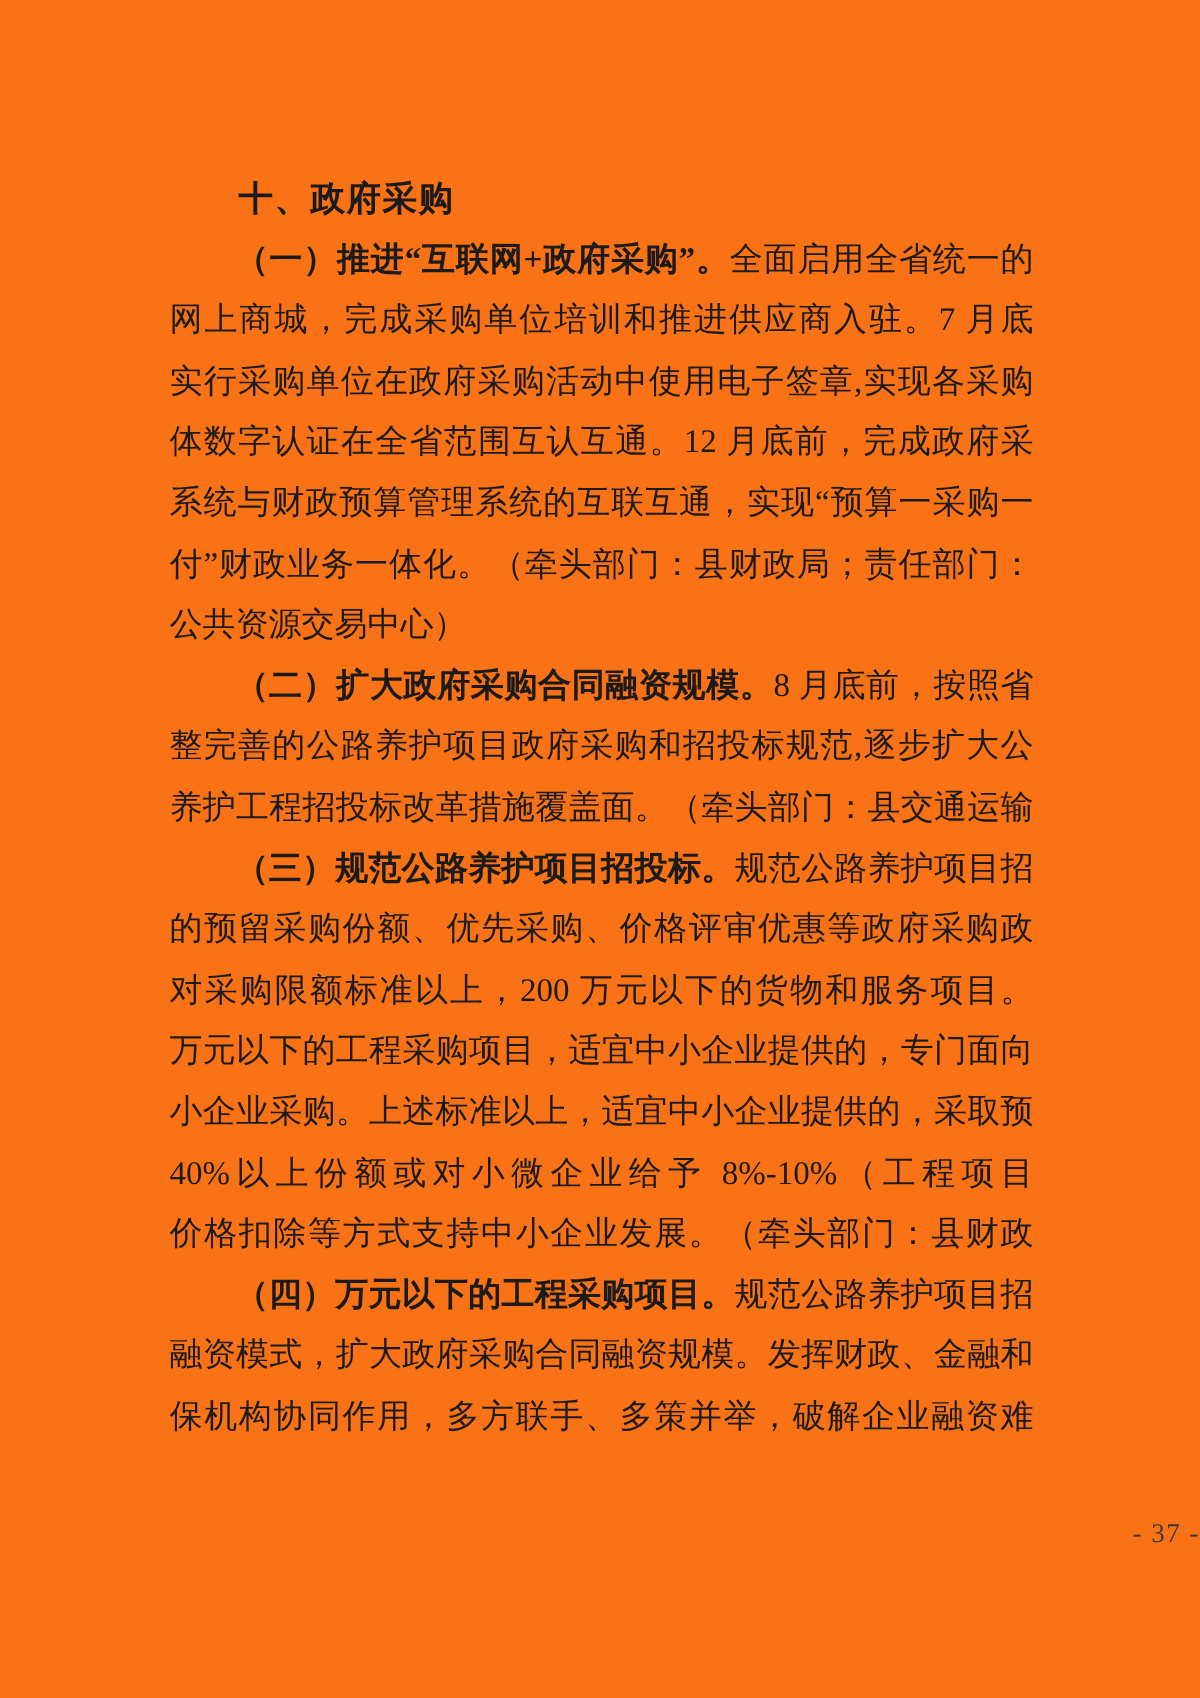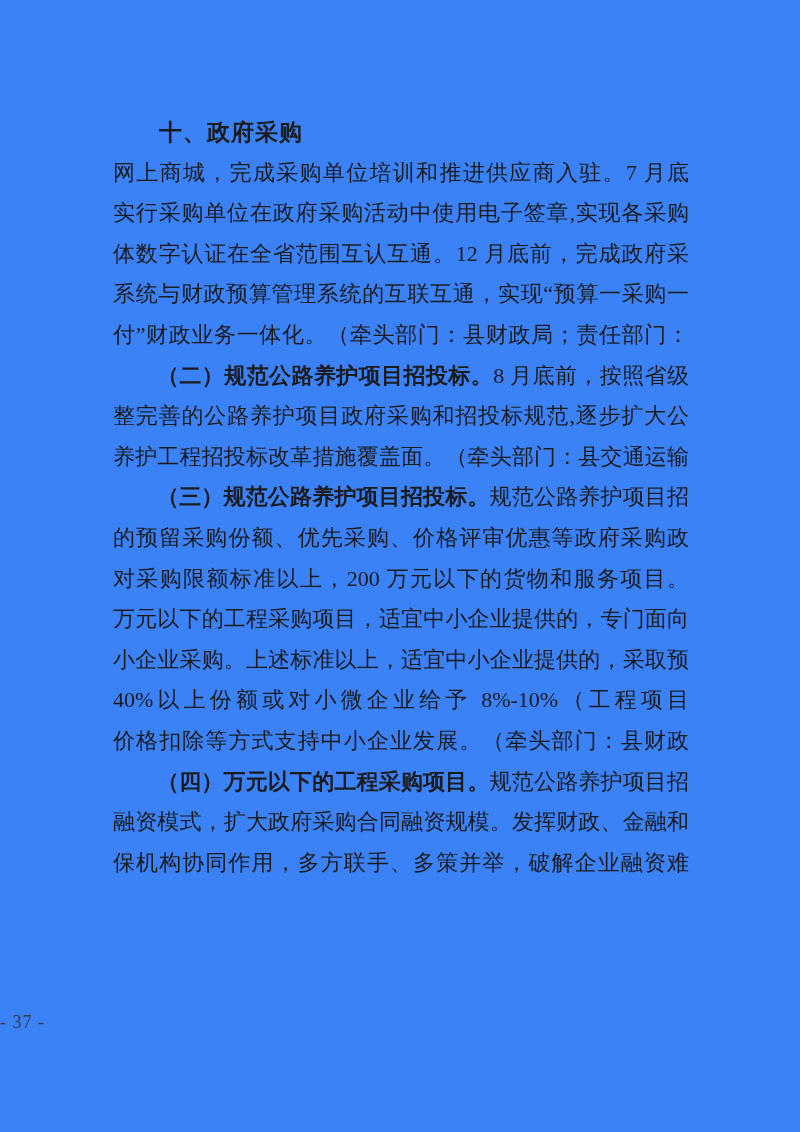--- a/index.html
+++ b/index.html
@@ -4,21 +4,21 @@
 <style>
   html, body {
     margin: 0;
     padding: 0;
     background: #ffffff;
   }
   .page {
     position: relative;
     width: 800px;
     height: 1132px;
-    background: #3b82f6;
+    background: #f97316;
     overflow: hidden;
     font-family: "Liberation Serif", "DejaVu Serif", serif;
     color: #1b1b1b;
   }
   .content {
     position: absolute;
     left: 113px;
     top: 112px;
     width: 576px;
     font-size: 22px;
@@ -43,39 +43,41 @@
     letter-spacing: 1px;
   }
   .bold {
     font-weight: 700;
   }
   .footer {
     position: absolute;
     left: 0;
     top: 1012px;
     width: 100%;
-    text-align: left;
+    text-align: right;
     font-size: 18px;
     letter-spacing: 1px;
     color: #3a3a3a;
   }
 </style>
 </head>
 <body>
 
 <div class="page">
   <div class="content">
     <div class="line heading indent">十、政府采购</div>
     <div id="doc-body">
+        <div class="line fill indent"><span class="bold">（一）推进“互联网+政府采购”。</span><span>全面启用全省统一的</span></div>
         <div class="line fill"><span>网上商城，完成采购单位培训和推进供应商入驻。7 月底前，</span></div>
         <div class="line fill"><span>实行采购单位在政府采购活动中使用电子签章,实现各采购主</span></div>
         <div class="line fill"><span>体数字认证在全省范围互认互通。12 月底前，完成政府采购</span></div>
         <div class="line fill"><span>系统与财政预算管理系统的互联互通，实现“预算一采购一支</span></div>
         <div class="line fill"><span>付”财政业务一体化。（牵头部门：县财政局；责任部门：县</span></div>
-        <div class="line fill indent"><span class="bold">（二）规范公路养护项目招投标。</span><span>8 月底前，按照省级调</span></div>
+        <div class="line"><span>公共资源交易中心）</span></div>
+        <div class="line fill indent"><span class="bold">（二）扩大政府采购合同融资规模。</span><span>8 月底前，按照省级调</span></div>
         <div class="line fill"><span>整完善的公路养护项目政府采购和招投标规范,逐步扩大公路</span></div>
         <div class="line fill"><span>养护工程招投标改革措施覆盖面。（牵头部门：县交通运输局；</span></div>
         <div class="line fill indent"><span class="bold">（三）规范公路养护项目招投标。</span><span>规范公路养护项目招投标</span></div>
         <div class="line fill"><span>的预留采购份额、优先采购、价格评审优惠等政府采购政策。</span></div>
         <div class="line fill"><span>对采购限额标准以上，200 万元以下的货物和服务项目。400</span></div>
         <div class="line fill"><span>万元以下的工程采购项目，适宜中小企业提供的，专门面向中</span></div>
         <div class="line fill"><span>小企业采购。上述标准以上，适宜中小企业提供的，采取预留</span></div>
         <div class="line fill"><span>40%以上份额或对小微企业给予 8%-10%（工程项目 3%-5%）的</span></div>
         <div class="line fill"><span>价格扣除等方式支持中小企业发展。（牵头部门：县财政局）</span></div>
         <div class="line fill indent"><span class="bold">（四）万元以下的工程采购项目。</span><span>规范公路养护项目招投标</span></div>

